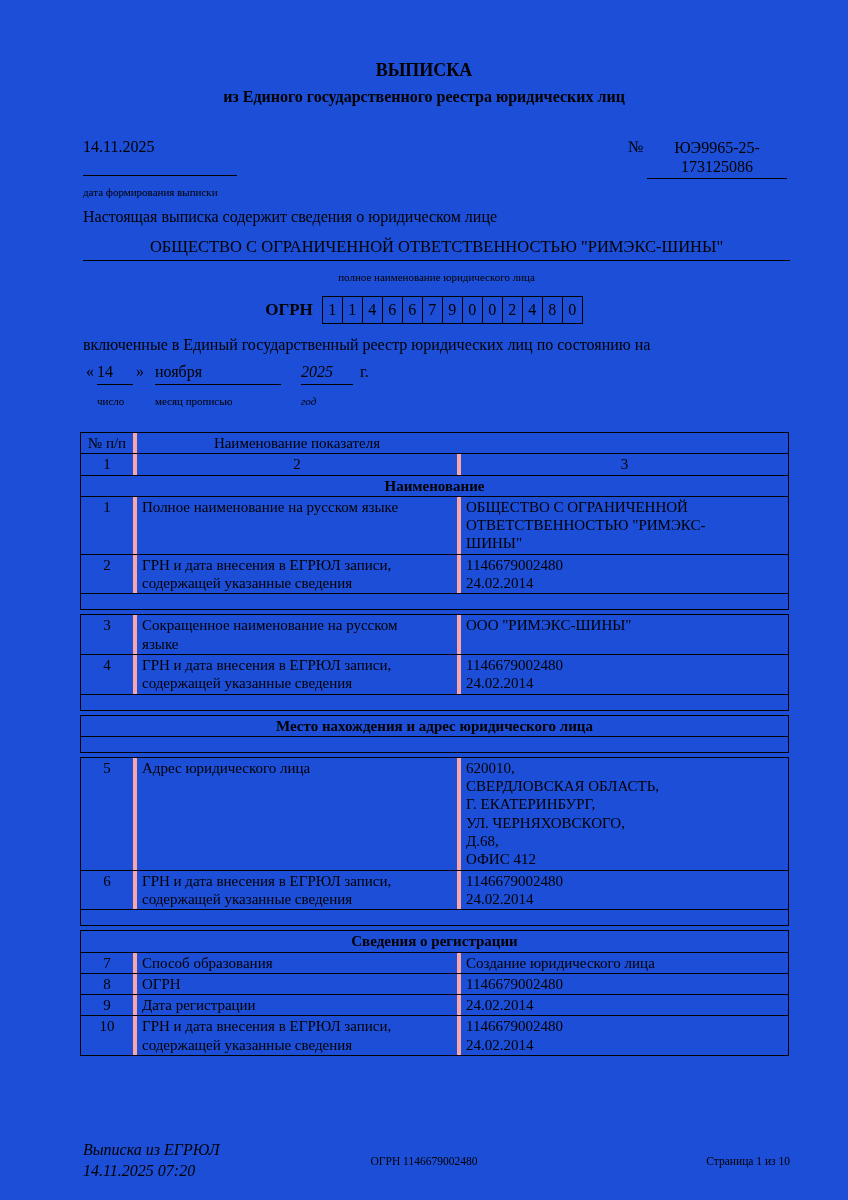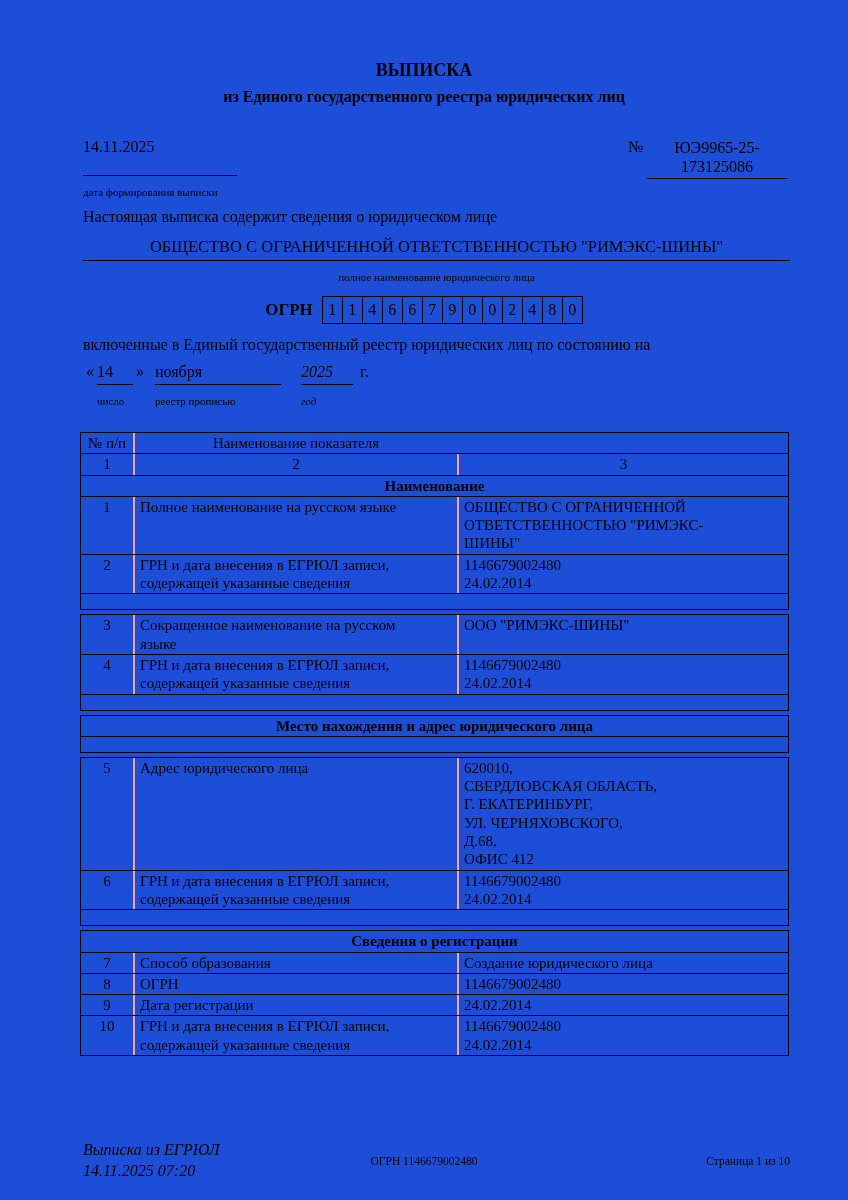--- a/index.html
+++ b/index.html
@@ -36,21 +36,21 @@
   .dw-month{width:126px;margin-left:8px;}
   .dw-year{width:52px;margin-left:20px;font-style:italic;}
   .dw-suffix{margin-left:7px;}
   
   .tbl{position:absolute;left:80px;top:432px;width:709px;font-size:15px;line-height:1.22;}
   .tbl-block{border:1.5px solid #000;}
   .tbl-block + .tbl-block{margin-top:4px;}
   .trow{display:grid;grid-template-columns:52px 324px 1fr;}
   .tbl-block > .trow + .trow{border-top:1px solid #000;}
   .tc{padding:1px 5px;white-space:pre-line;overflow:hidden;}
-  .tc + .tc{border-left:2px solid #fca5a5;}
+  .tc + .tc{border-left:4px solid #fca5a5;}
   .tc0{text-align:center;padding:1px 2px;}
   .trow.center .tc{text-align:center;white-space:normal;}
   .trow.section{display:block;font-weight:bold;text-align:center;padding:1px 0;}
   .trow.spacer{display:block;height:15px;}
   
   .footer-left{position:absolute;left:83px;top:1140px;font-size:16px;line-height:1.3;font-style:italic;}
   .footer-center{position:absolute;left:0;top:1155px;width:100%;text-align:center;font-size:11.5px;}
   .footer-right{position:absolute;right:58px;top:1155px;font-size:11.5px;}
 </style>
 </head>
@@ -104,21 +104,21 @@
 
   <div class="date-words">
     <span class="dw-quote">«</span>
     <span class="dw-col dw-day">
       <span class="dw-val" style="display:block">14</span>
       <span class="cap" style="display:block">число</span>
     </span>
     <span class="dw-quote">»</span>
     <span class="dw-col dw-month">
       <span class="dw-val" style="display:block">ноября</span>
-      <span class="cap" style="display:block">реестр прописью</span>
+      <span class="cap" style="display:block">месяц прописью</span>
     </span>
     <span class="dw-col dw-year">
       <span class="dw-val" style="display:block">2025</span>
       <span class="cap" style="display:block">год</span>
     </span>
     <span class="dw-suffix">г.</span>
   </div>
 
   <div class="tbl" id="info-table">
       <div class="tbl-block">

